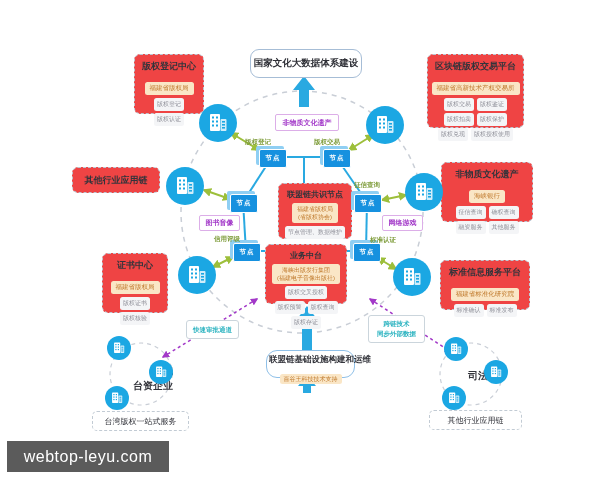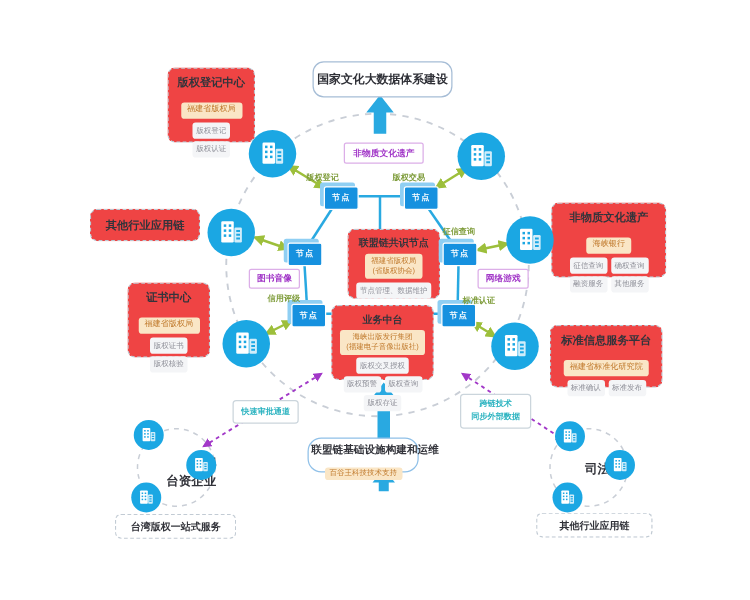--- a/index.html
+++ b/index.html
@@ -13,21 +13,21 @@
   .t8{font-size:8px;}
   .chips{display:flex;flex-wrap:wrap;justify-content:center;gap:2px 3px;}
   .chip{background:#F4F5F7;color:#8F9099;font-size:6px;padding:2px 3px;border-radius:2.5px;white-space:nowrap;}
   .chip-orange{background:#FAE6C6;color:#C07A2D;font-size:6.5px;padding:2px 5px;border-radius:2.5px;
                white-space:nowrap;display:inline-block;margin-bottom:3px;line-height:1.35;}
   .banner{position:absolute;border:1.5px solid #A6BDD6;border-radius:9px;background:#fff;display:flex;
           align-items:center;justify-content:center;font-weight:bold;font-size:9.5px;color:#2F3037;z-index:3;}
   .flow-box{position:absolute;border:1.5px solid #8FC0E8;border-radius:11px;background:#fff;text-align:center;
             padding:3px 2px;box-sizing:border-box;z-index:3;}
   .caption{position:absolute;border:1px dashed #C2CBD4;border-radius:5px;background:#fff;display:flex;
-           align-items:center;justify-content:center;font-weight:bold;font-size:8px;color:#33343B;z-index:3;}
+           align-items:center;justify-content:center;font-weight:normal;font-size:8px;color:#33343B;z-index:3;}
   .bldg{position:absolute;width:38px;height:38px;border-radius:50%;background:#1BA7E3;display:flex;
         align-items:center;justify-content:center;z-index:4;}
   .bldg svg{width:26px;height:26px;}
   .bldg.sm{width:24px;height:24px;}
   .bldg.sm svg{width:16px;height:16px;}
   .nodeTag{position:absolute;width:26px;height:17px;background:#1691DF;border:1px solid #fff;border-radius:2px;
            box-shadow:-3px -3px 0 0 #8FCFF3;color:#fff;font-size:6.5px;font-weight:bold;display:flex;
            align-items:center;justify-content:center;z-index:4;letter-spacing:1px;}
   .glabel{position:absolute;font-size:6.5px;color:#7E9C3A;white-space:nowrap;z-index:4;font-weight:bold;
           width:40px;text-align:center;}
@@ -117,37 +117,49 @@
 
   <div class="dashed-box" style="left:134px;top:54px;width:70px;height:60px">
     <div class="box-title">版权登记中心</div>
     <div class="chip-orange">福建省版权局</div>
     <div class="chips">
       <span class="chip">版权登记</span>
       <span class="chip">版权认证</span>
     </div>
   </div>
 
+  <div class="dashed-box" style="left:427px;top:54px;width:97px;height:74px">
+    <div class="box-title">区块链版权交易平台</div>
+    <div class="chip-orange">福建省高新技术产权交易所</div>
+    <div class="chips">
+      <span class="chip">版权交易</span>
+      <span class="chip">版权鉴证</span>
+      <span class="chip">版权拍卖</span>
+      <span class="chip">版权保护</span>
+      <span class="chip">版权兑现</span>
+      <span class="chip">版权授权使用</span>
+    </div>
+  </div>
 
   <div class="dashed-box center-box" style="left:72px;top:167px;width:88px;height:26px">
     <span class="box-title" style="margin:0">其他行业应用链</span>
   </div>
 
   <div class="dashed-box" style="left:441px;top:162px;width:92px;height:60px">
     <div class="box-title">非物质文化遗产</div>
     <div class="chip-orange">海峡银行</div>
     <div class="chips">
       <span class="chip">征信查询</span>
       <span class="chip">确权查询</span>
       <span class="chip">融资服务</span>
       <span class="chip">其他服务</span>
     </div>
   </div>
 
-  <div class="dashed-box" style="left:102px;top:226px;width:66px;height:60px">
+  <div class="dashed-box" style="left:102px;top:253px;width:66px;height:60px">
     <div class="box-title">证书中心</div>
     <div class="chip-orange">福建省版权局</div>
     <div class="chips">
       <span class="chip">版权证书</span>
       <span class="chip">版权核验</span>
     </div>
   </div>
 
   <div class="dashed-box" style="left:440px;top:260px;width:90px;height:50px">
     <div class="box-title">标准信息服务平台</div>
@@ -176,21 +188,21 @@
       <div>(福建电子音像出版社)</div>
     </div>
     <div class="chips">
       <span class="chip">版权交叉授权</span>
       <span class="chip">版权预警</span>
       <span class="chip">版权查询</span>
       <span class="chip">版权存证</span>
     </div>
   </div>
 
-  <div class="flow-box" style="left:246px;top:350px;width:89px;height:28px">
+  <div class="flow-box" style="left:266px;top:350px;width:89px;height:28px">
     <div class="box-title" style="font-size:8.5px;margin:0 0 1px">联盟链基础设施构建和运维</div>
     <div class="chip-orange" style="font-size:6px;padding:1px 4px;margin:0">百谷王科技技术支持</div>
   </div>
 
   <div class="caption" style="left:92px;top:411px;width:95px;height:18px">
     <span>台湾版权一站式服务</span>
   </div>
   <div class="caption" style="left:429px;top:410px;width:91px;height:18px">
     <span>其他行业应用链</span>
   </div>
@@ -296,14 +308,17 @@
   <div class="plabel" style="left:382px;top:215px;width:39px;height:14px">网络游戏</div>
 
   <div class="tlabel" style="left:186px;top:320px;width:51px;height:17px">
     <div>快速审批通道</div>
   </div>
   <div class="tlabel" style="left:368px;top:315px;width:55px;height:26px">
     <div>跨链技术</div>
     <div>同步外部数据</div>
   </div>
 
+  <div class="wm" style="left:7px;top:441px;width:162px;height:31px">
+    <span>webtop-leyu.com</span>
+  </div>
 
 </div>
 
 </body></html>

